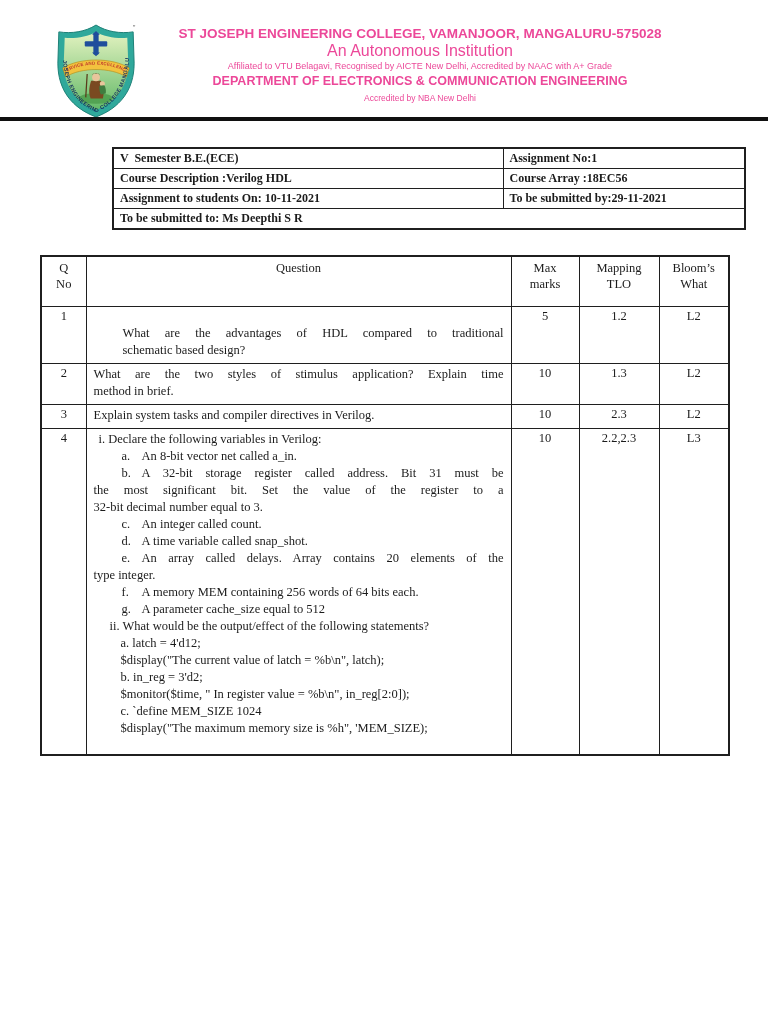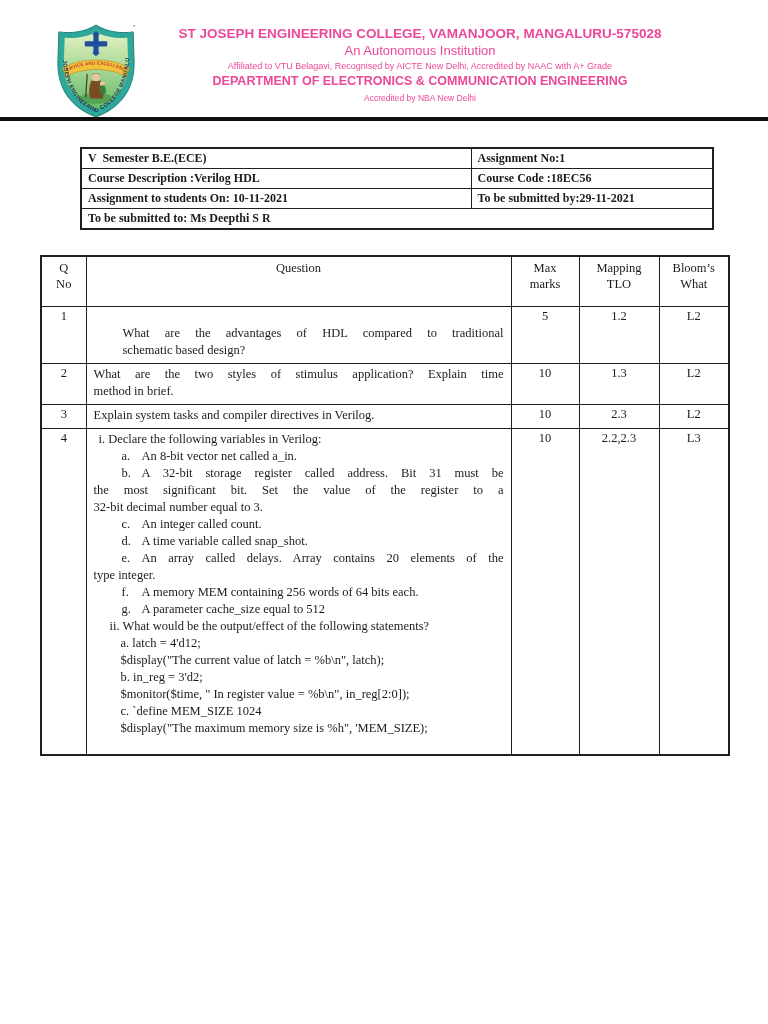--- a/index.html
+++ b/index.html
@@ -3,33 +3,33 @@
 <meta charset="utf-8">
 <style>
   html,body{margin:0;padding:0;background:#fff;}
   .page{position:relative;width:768px;height:1024px;background:#ffffff;color:#1b1b1b;overflow:hidden;
         font-family:"Liberation Serif",serif;}
 
   
   .hdr-text{position:absolute;left:140px;top:26px;width:560px;text-align:center;
             font-family:"Liberation Sans",sans-serif;color:#ec4899;}
   .college-name{font-size:13.5px;font-weight:bold;line-height:16px;}
-  .subtitle{font-size:13px;line-height:14px;margin-top:2px;}
+  .subtitle{font-size:16px;line-height:14px;margin-top:2px;}
   .affiliation{font-size:9px;line-height:11px;margin-top:3px;}
   .department{font-size:12.5px;font-weight:bold;line-height:15px;margin-top:2px;}
   .accreditation{font-size:8.5px;line-height:10px;margin-top:4px;}
 
   .logo-wrap{position:absolute;left:52px;top:22px;width:88px;height:98px;}
   .tm-mark{position:absolute;left:133px;top:24px;font-size:7px;color:#666;
            font-family:"Liberation Sans",sans-serif;}
 
   .rule{position:absolute;left:0;top:117px;width:768px;height:4px;background:#101010;}
 
   
-  .info-table{position:absolute;left:80px;top:147px;width:632px;border-collapse:collapse;
+  .info-table{position:absolute;left:112px;top:147px;width:632px;border-collapse:collapse;
               font-size:12px;font-weight:bold;table-layout:fixed;}
   .info-table{border:2px solid #1f1f1f;}
   .info-table td{border:1px solid #1f1f1f;padding:1px 6px;height:17px;vertical-align:middle;
                  white-space:pre-wrap;overflow:hidden;}
 
   
   .q-table{position:absolute;left:40px;top:255px;width:688px;border-collapse:collapse;
            font-size:12.5px;table-layout:fixed;}
   .q-table{border:2px solid #1f1f1f;}
   .q-table th,.q-table td{border:1.5px solid #1f1f1f;vertical-align:top;font-weight:normal;}
@@ -114,21 +114,21 @@
         <col style="width:390px">
         <col style="width:242px">
       </colgroup>
     <tbody>
         <tr>
           <td>V  Semester B.E.(ECE)</td>
           <td>Assignment No:1</td>
         </tr>
         <tr>
           <td>Course Description :Verilog HDL</td>
-          <td>Course Code :18EC56</td>
+          <td>Course Array :18EC56</td>
         </tr>
         <tr>
           <td>Assignment to students On: 10-11-2021</td>
           <td>To be submitted by:29-11-2021</td>
         </tr>
         <tr>
           <td colspan="2">To be submitted to: Ms Deepthi S R</td>
         </tr>
       </tbody>
   </table>

